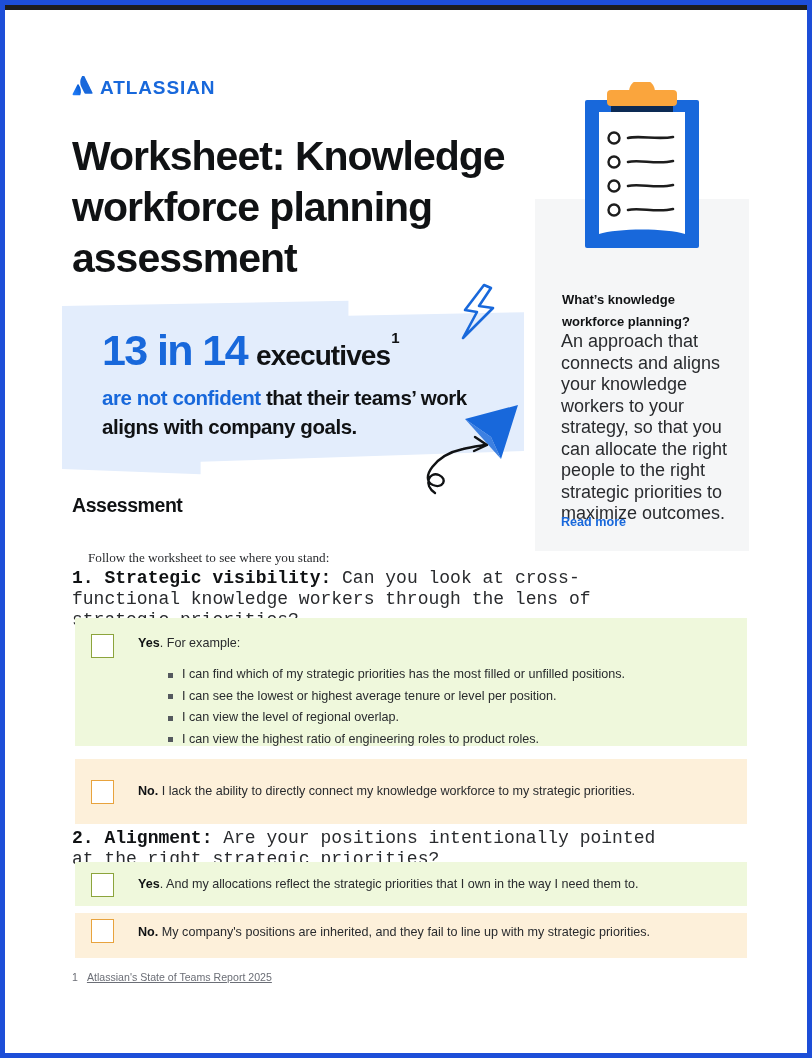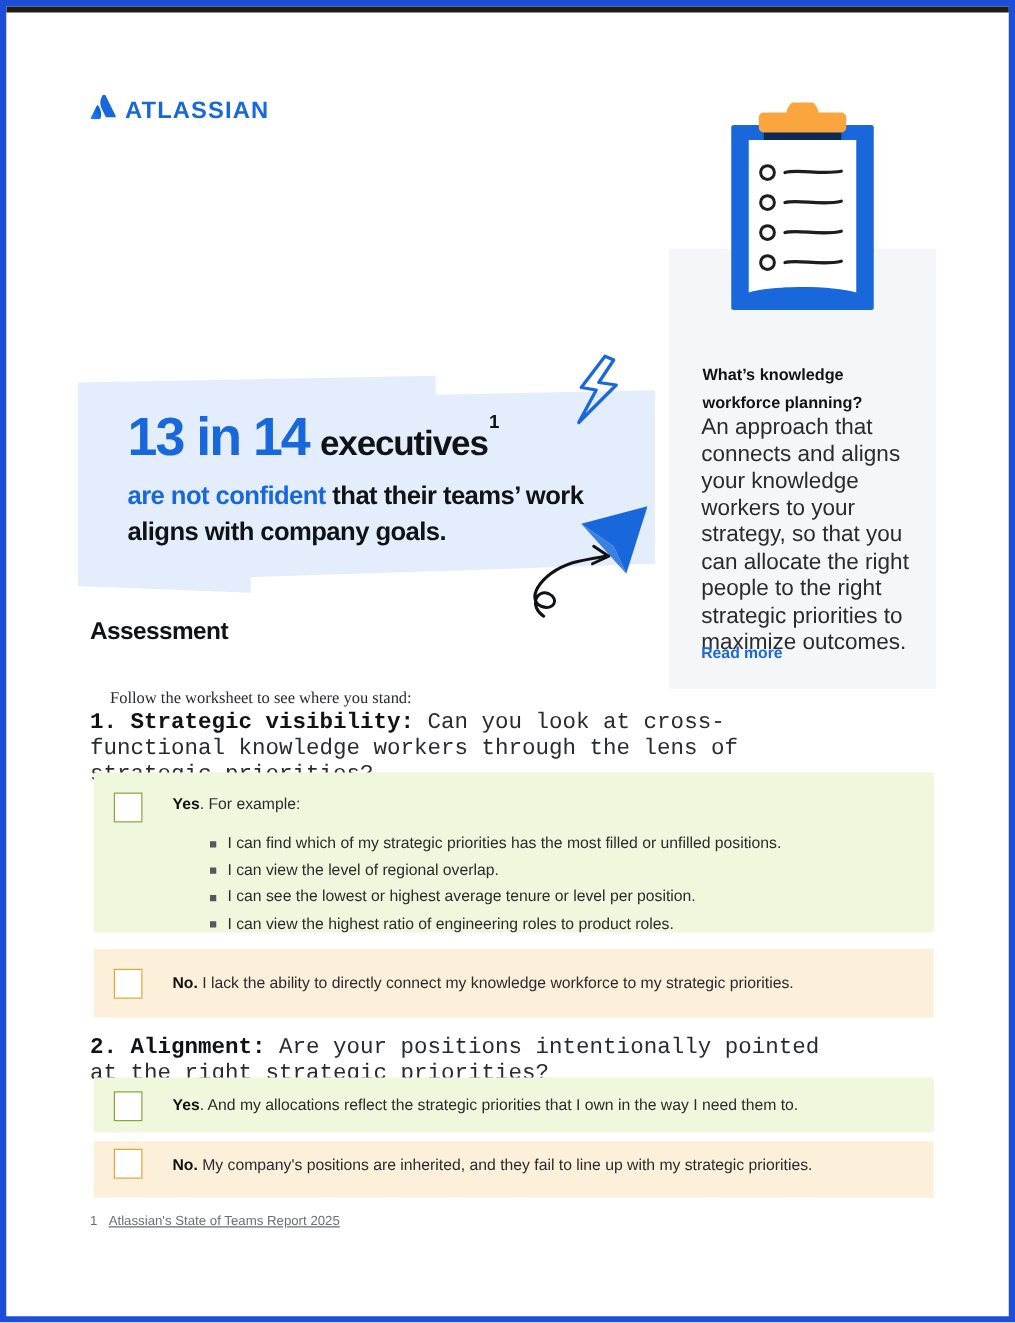--- a/index.html
+++ b/index.html
@@ -219,21 +219,21 @@
     left: 70px;
     width: 672px;
     box-sizing: border-box;
     display: flex;
     align-items: flex-start;
     padding: 15px 16px 15px 16px;
   }
   .ans.yes { background: #eff8dc; }
   .ans.no  { background: #fdf0da; }
   #a1yes { top: 613px; height: 128px; }
-  #a1no  { top: 754px; height: 55px; align-items: center; }
+  #a1no  { top: 754px; height: 65px; align-items: center; }
   #a2yes { top: 857px; height: 44px; align-items: center; }
   #a2no  { top: 908px; height: 45px; align-items: flex-end; }
 
   .cb {
     width: 23px; height: 24px;
     background: #ffffff;
     box-sizing: border-box;
     flex: 0 0 auto;
     cursor: pointer;
     margin-top: 1px;
@@ -303,20 +303,21 @@
             <stop offset="1" stop-color="#0052cc"></stop>
           </linearGradient>
         </defs>
         <path d="M6.6 8.6 C6.2 8.1 5.4 8.2 5.2 8.9 L0.6 18.1 C0.4 18.6 0.8 19.2 1.4 19.2 L7.8 19.2 C8.0 19.2 8.2 19.1 8.3 18.9 C9.7 16.0 8.8 11.6 6.6 8.6 Z" fill="url(#atlg)"></path>
         <path d="M9.9 0.5 C7.7 4.0 7.9 7.9 9.3 10.8 L12.4 17.1 C12.6 17.5 13.0 17.8 13.5 17.8 L19.9 17.8 C20.5 17.8 20.9 17.2 20.6 16.7 C20.6 16.7 12.0 -0.6 11.8 -1.0 C11.5 -1.5 10.5 -1.5 9.9 0.5 Z" fill="#1868db"></path>
       </svg>
     </span>
     <span class="logo-word">ATLASSIAN</span>
   </div>
 
+  <h1 class="title">Worksheet: Knowledge workforce planning assessment</h1>
 
   <div class="callout-wrap">
     <div class="callout-shape"></div>
     <div class="callout-inner">
       <div class="stat-line">
         <span class="stat-big">13 in 14</span>
         <span class="stat-word"><span>executives</span><span class="stat-sup">1</span></span>
       </div>
       <p class="stat-sub"><span class="hl">are not confident</span><span> that their teams’ work aligns with company goals.</span></p>
     </div>
@@ -371,22 +372,22 @@
   <p class="q" id="q1">
     <b><span>1.</span> <span>Strategic visibility:</span></b><span> Can you look at cross-functional knowledge workers through the lens of strategic priorities?</span>
   </p>
 
   <div class="ans yes" id="a1yes">
     <span class="cb"></span>
     <div class="ans-body">
       <p class="ans-lead"><b>Yes</b><span>. For example:</span></p>
       <ul class="ans-list">
         <li>I can find which of my strategic priorities has the most filled or unfilled positions.</li>
+        <li>I can see the lowest or highest average tenure or level per position.</li>
         <li>I can view the level of regional overlap.</li>
-        <li>I can see the lowest or highest average tenure or level per position.</li>
         <li>I can view the highest ratio of engineering roles to product roles.</li>
       </ul>
     </div>
   </div>
 
   <div class="ans no" id="a1no">
     <span class="cb"></span>
     <div class="ans-body">
       <p class="ans-lead"><b>No.</b><span> I lack the ability to directly connect my knowledge workforce to my strategic priorities.</span></p>
     </div>

